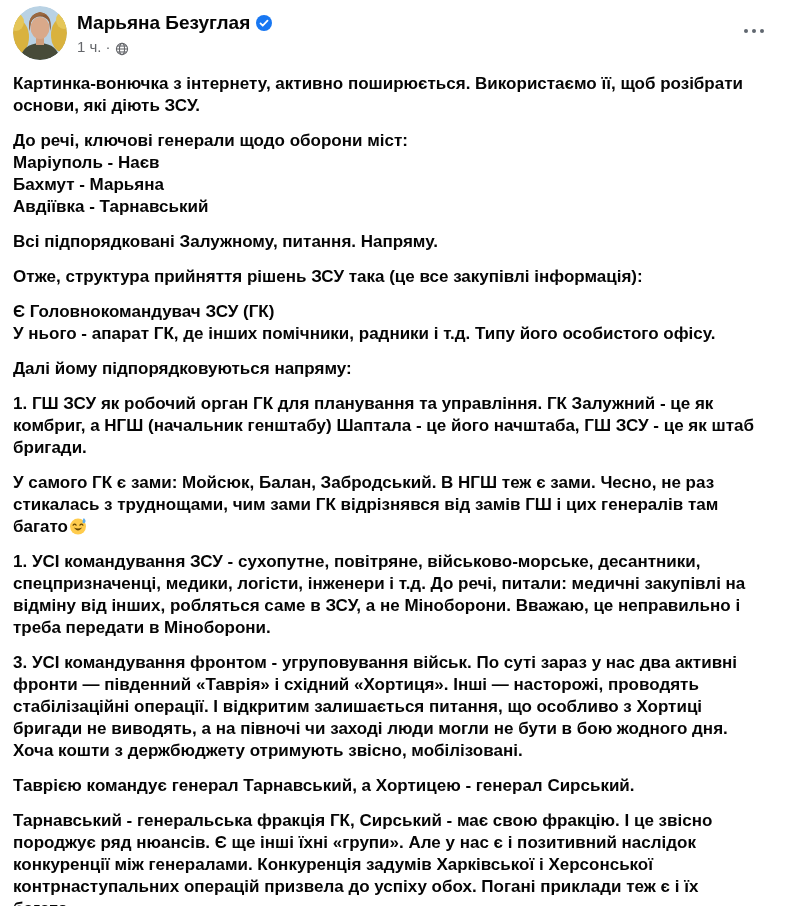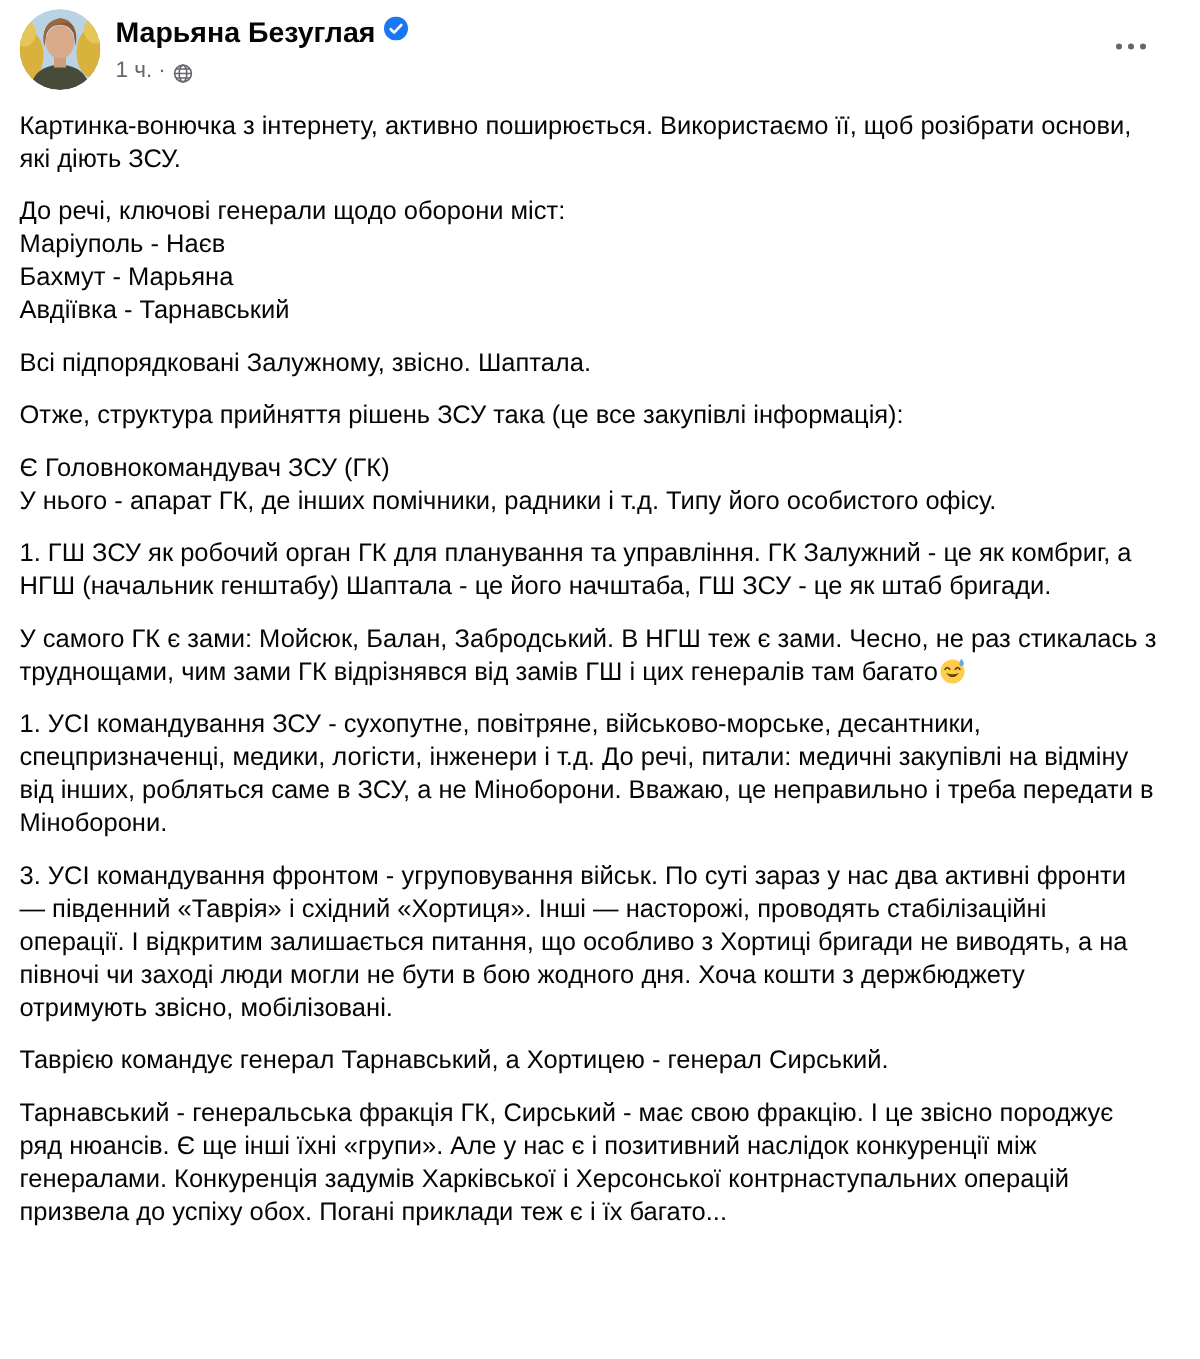--- a/index.html
+++ b/index.html
@@ -29,20 +29,21 @@
     height: 54px;
     border-radius: 50%;
     flex: none;
     overflow: hidden;
     cursor: pointer;
   }
   .avatar svg { display: block; width: 100%; height: 100%; }
   .header-meta { margin-left: 10px; padding-top: 5px; min-width: 0; }
   .author-row {
     display: flex;
+    align-items: center;
     gap: 6px;
   }
   .author-name {
     font-size: 19px;
     font-weight: 700;
     color: #050505;
     line-height: 24px;
     cursor: pointer;
   }
   .verified-badge { width: 16px; height: 16px; display: inline-block; }
@@ -86,20 +87,21 @@
   
   .post-content {
     padding: 13px 28px 0 13px;
     font-size: 17px;
     line-height: 22px;
     color: #050505;
   }
   .post-content p {
     margin: 0 0 13px 0;
     white-space: pre-line; 
+    font-weight: bold;
   }
   .emoji {
     display: inline-block;
     width: 18px;
     height: 18px;
     vertical-align: -3px;
     margin-left: 1px;
   }
   .emoji svg { display: block; width: 100%; height: 100%; }
 </style>
@@ -163,24 +165,25 @@
       <span class="dot"></span>
     </button>
   </div>
 
   <div class="post-content">
     <p>Картинка-вонючка з інтернету, активно поширюється. Використаємо її, щоб розібрати основи, які діють ЗСУ.</p>
     <p>До речі, ключові генерали щодо оборони міст:
 Маріуполь - Наєв
 Бахмут - Марьяна
 Авдіївка - Тарнавський</p>
-    <p>Всі підпорядковані Залужному, звісно. Шаптала.</p>
+    <p>Всі підпорядковані Залужному, питання. Напряму.</p>
     <p>Отже, структура прийняття рішень ЗСУ така (це все закупівлі інформація):</p>
     <p>Є Головнокомандувач ЗСУ (ГК)
 У нього - апарат ГК, де інших помічники, радники і т.д. Типу його особистого офісу.</p>
+    <p>Далі йому підпорядковуються напряму:</p>
     <p>1. ГШ ЗСУ як робочий орган ГК для планування та управління. ГК Залужний - це як комбриг, а НГШ (начальник генштабу) Шаптала - це його начштаба, ГШ ЗСУ - це як штаб бригади.</p>
     <p>У самого ГК є зами: Мойсюк, Балан, Забродський. В НГШ теж є зами. Чесно, не раз стикалась з труднощами, чим зами ГК відрізнявся від замів ГШ і цих генералів там багато<span class="emoji"><svg viewBox="0 0 18 18">
             <circle cx="9" cy="9.6" r="8" fill="#FFCC4D"></circle>
             <path d="M4.1 8.2 Q5.6 6.1 7.1 8.2" fill="none" stroke="#664500" stroke-width="1.15" stroke-linecap="round"></path>
             <path d="M10.9 8.2 Q12.4 6.1 13.9 8.2" fill="none" stroke="#664500" stroke-width="1.15" stroke-linecap="round"></path>
             <path d="M4.7 10.6 Q9 16.2 13.3 10.6 Q9 12.5 4.7 10.6 Z" fill="#664500"></path>
             <path d="M14.9 1.1 Q17.8 4.4 15.7 5.9 Q13.7 6.9 13.5 4.7 Q13.5 2.6 14.9 1.1 Z" fill="#5DADEC"></path>
           </svg></span></p>
     <p>1. УСІ командування ЗСУ - сухопутне, повітряне, військово-морське, десантники, спецпризначенці, медики, логісти, інженери і т.д. До речі, питали: медичні закупівлі на відміну від інших, робляться саме в ЗСУ, а не Міноборони. Вважаю, це неправильно і треба передати в Міноборони.</p>
     <p>3. УСІ командування фронтом - угруповування військ. По суті зараз у нас два активні фронти — південний «Таврія» і східний «Хортиця». Інші — насторожі, проводять стабілізаційні операції. І відкритим залишається питання, що особливо з Хортиці бригади не виводять, а на півночі чи заході люди могли не бути в бою жодного дня. Хоча кошти з держбюджету отримують звісно, мобілізовані.</p>

